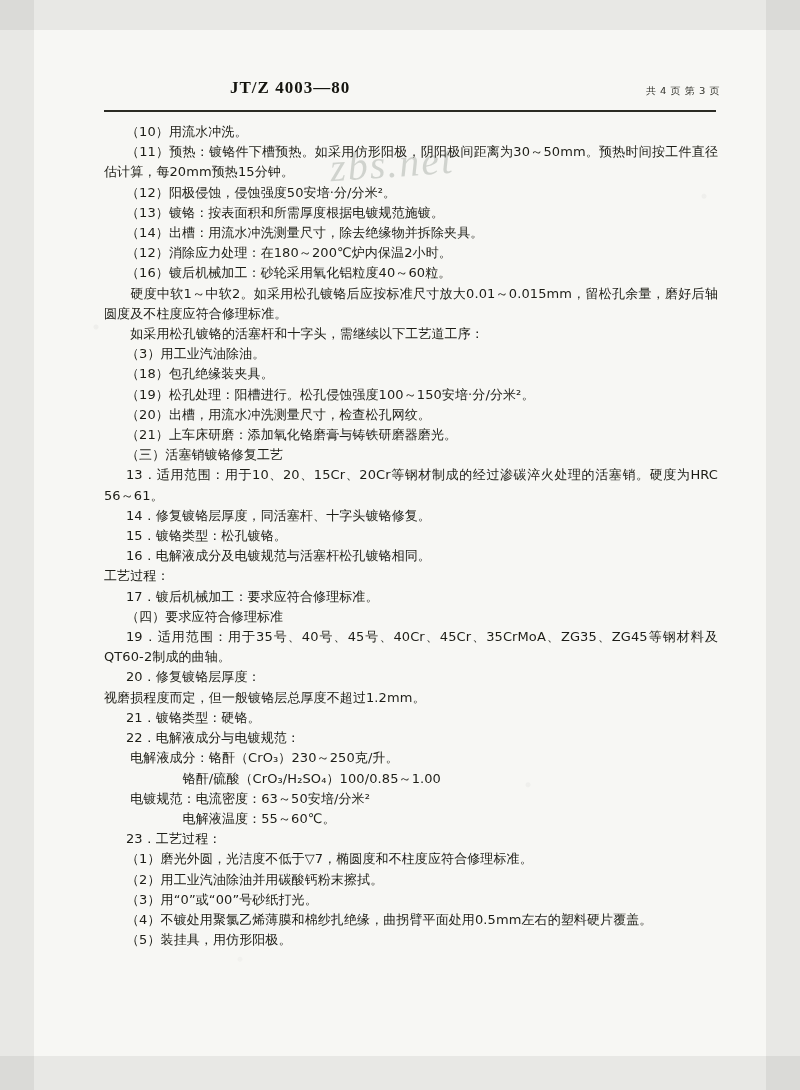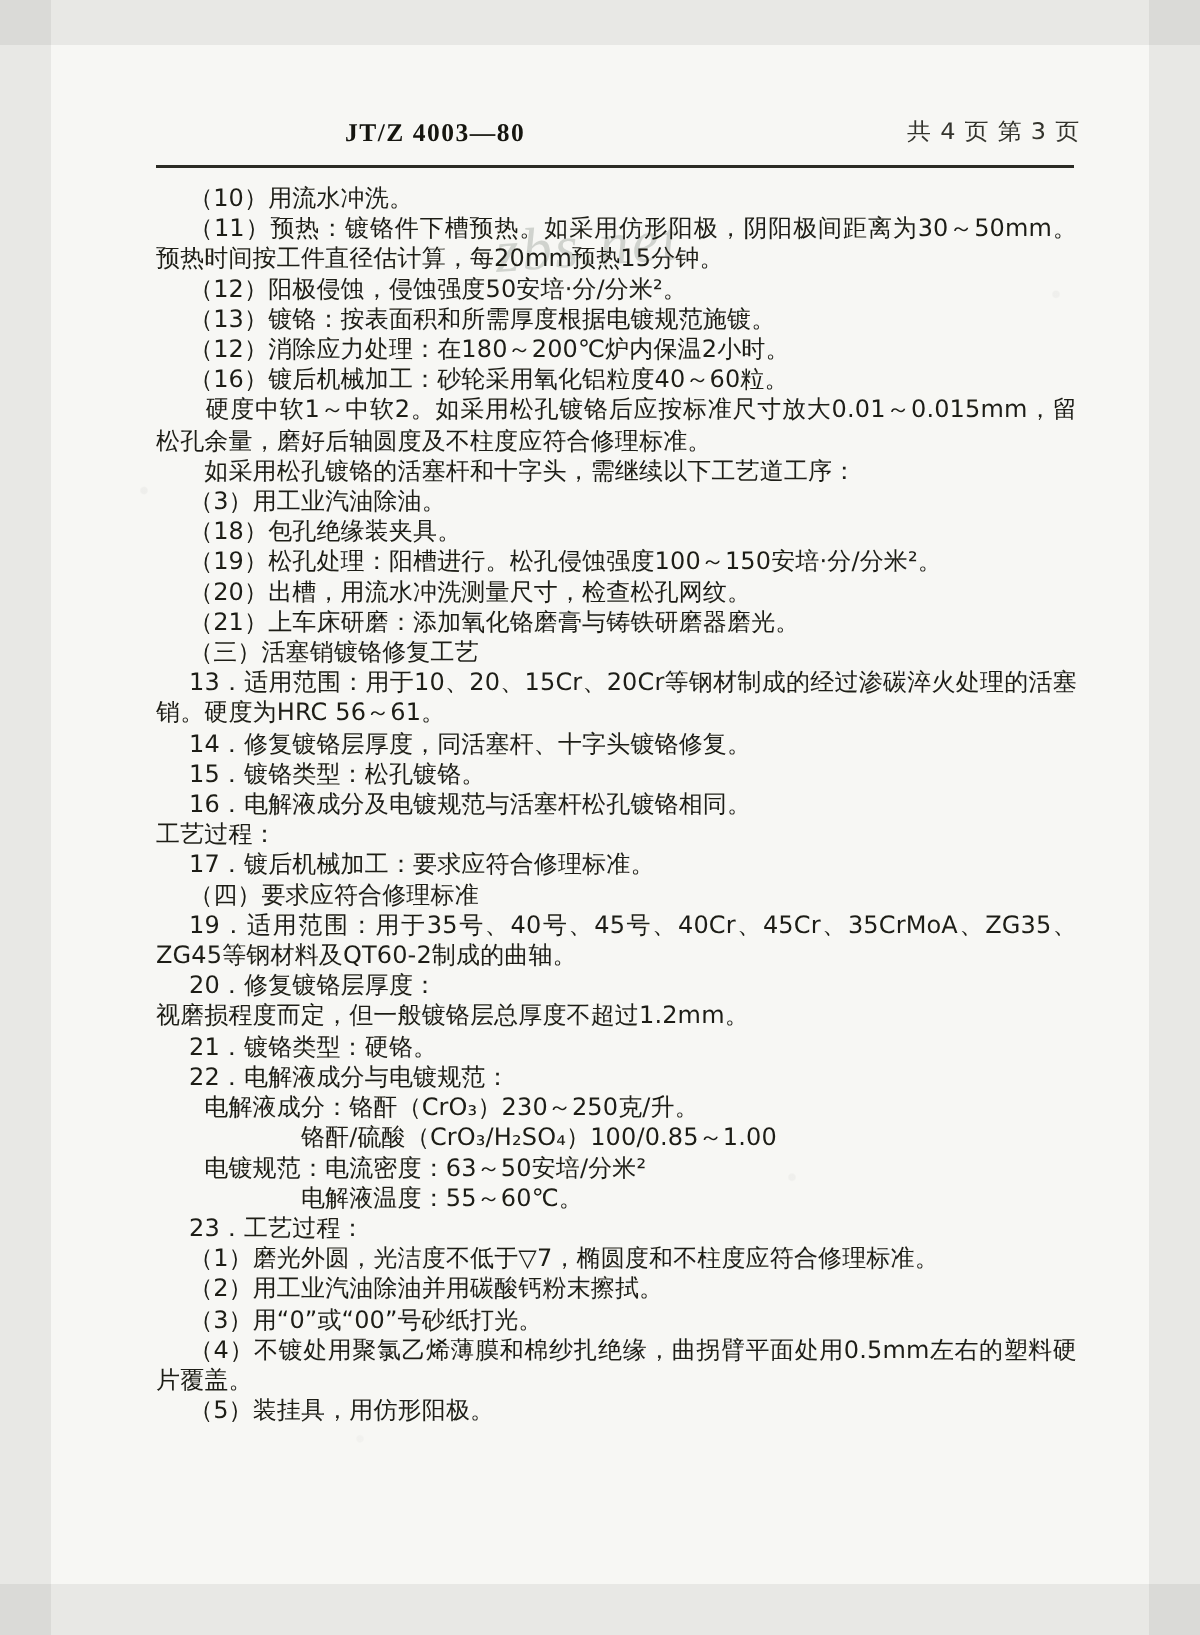--- a/index.html
+++ b/index.html
@@ -49,21 +49,21 @@
   }
   .std-no {
     font-family: "Liberation Serif", serif;
     font-size: 17px;
     font-weight: bold;
     letter-spacing: 1px;
     color: #15150f;
     margin-left: 130px;
   }
   .page-mark {
-    font-size: 16px;
+    font-size: 10px;
     color: #33332c;
     letter-spacing: 0.5px;
     transform: scaleY(0.95);
   }
   .rule {
     position: absolute;
     left: 104px;
     top: 110px;
     width: 612px;
     height: 2px;
@@ -81,21 +81,21 @@
     transform: rotate(-4deg);
     pointer-events: none;
     user-select: none;
   }
   .body-text {
     position: absolute;
     left: 104px;
     top: 122px;
     width: 614px;
     font-family: "DejaVu Sans", sans-serif;
-    font-size: 16px;
+    font-size: 13px;
     line-height: 20.2px;
     color: #1d1d16;
     letter-spacing: 0.1px;
   }
   .ln {
     white-space: pre-wrap;
     text-align: justify;
     margin: 0;
   }
   .ind1 { text-indent: 22px; }
@@ -127,20 +127,21 @@
 
     <div class="rule"></div>
 
     <div class="watermark">zbs.net</div>
 
     <div class="body-text">
       <p class="ln ind1">（10）用流水冲洗。</p>
       <p class="ln ind1">（11）预热：镀铬件下槽预热。如采用仿形阳极，阴阳极间距离为30～50mm。预热时间按工件直径估计算，每20mm预热15分钟。</p>
       <p class="ln ind1">（12）阳极侵蚀，侵蚀强度50安培·分/分米²。</p>
       <p class="ln ind1">（13）镀铬：按表面积和所需厚度根据电镀规范施镀。</p>
+      <p class="ln ind1">（14）出槽：用流水冲洗测量尺寸，除去绝缘物并拆除夹具。</p>
       <p class="ln ind1">（12）消除应力处理：在180～200℃炉内保温2小时。</p>
       <p class="ln ind1">（16）镀后机械加工：砂轮采用氧化铝粒度40～60粒。</p>
       <p class="ln ind2">　　硬度中软1～中软2。如采用松孔镀铬后应按标准尺寸放大0.01～0.015mm，留松孔余量，磨好后轴圆度及不柱度应符合修理标准。</p>
       <p class="ln ind2">　　如采用松孔镀铬的活塞杆和十字头，需继续以下工艺道工序：</p>
       <p class="ln ind1">（3）用工业汽油除油。</p>
       <p class="ln ind1">（18）包孔绝缘装夹具。</p>
       <p class="ln ind1">（19）松孔处理：阳槽进行。松孔侵蚀强度100～150安培·分/分米²。</p>
       <p class="ln ind1">（20）出槽，用流水冲洗测量尺寸，检查松孔网纹。</p>
       <p class="ln ind1">（21）上车床研磨：添加氧化铬磨膏与铸铁研磨器磨光。</p>
       <p class="ln ind1">（三）活塞销镀铬修复工艺</p>

